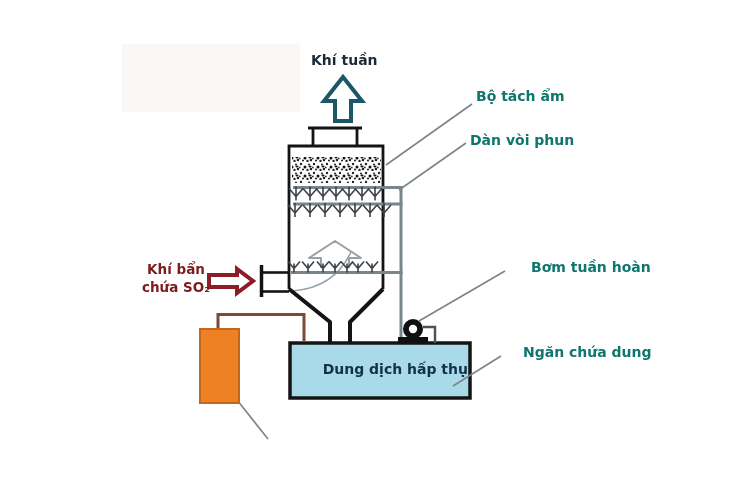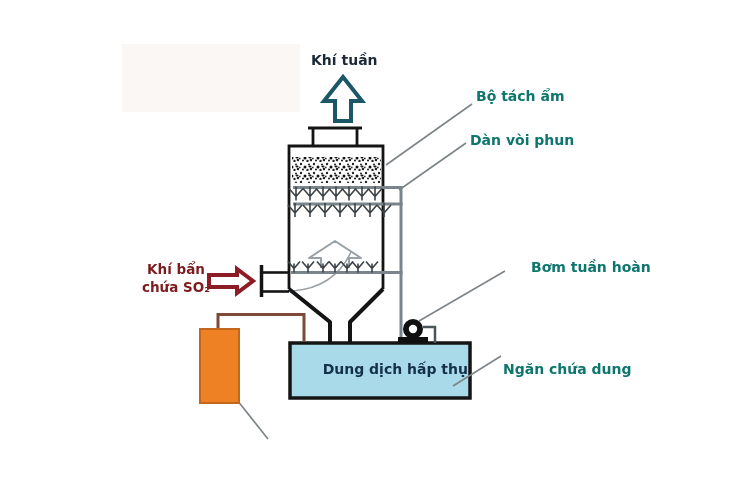--- a/index.html
+++ b/index.html
@@ -9,21 +9,21 @@
   }
   .stage svg{position:absolute;left:0;top:0;}
   .lbl{
     position:absolute;font-weight:bold;font-size:14px;color:#0f766e;
     white-space:nowrap;line-height:17px;
   }
   #lbl-clean-gas{left:311px;top:52px;color:#1c2a37;}
   #lbl-mist{left:476px;top:88px;}
   #lbl-spray{left:470px;top:132px;}
   #lbl-pump{left:508px;top:259px;margin-left:23px;}
-  #lbl-compartment{left:503px;top:343px;line-height:19px;margin-top:17px;}
+  #lbl-compartment{left:523px;top:343px;line-height:19px;}
   #lbl-solution{left:292px;top:361px;width:176px;text-align:right;color:#14304a;font-size:14px;}
   #lbl-chem{left:271px;top:433px;font-size:14.5px;}
   #lbl-dirty{left:136px;top:260px;width:80px;text-align:center;color:#7c1c1e;font-size:13.5px;line-height:18px;}
 </style>
 </head>
 <body>
 
 <div class="stage">
 
   <svg id="diagram-svg" width="750" height="477" viewBox="0 0 750 477">

